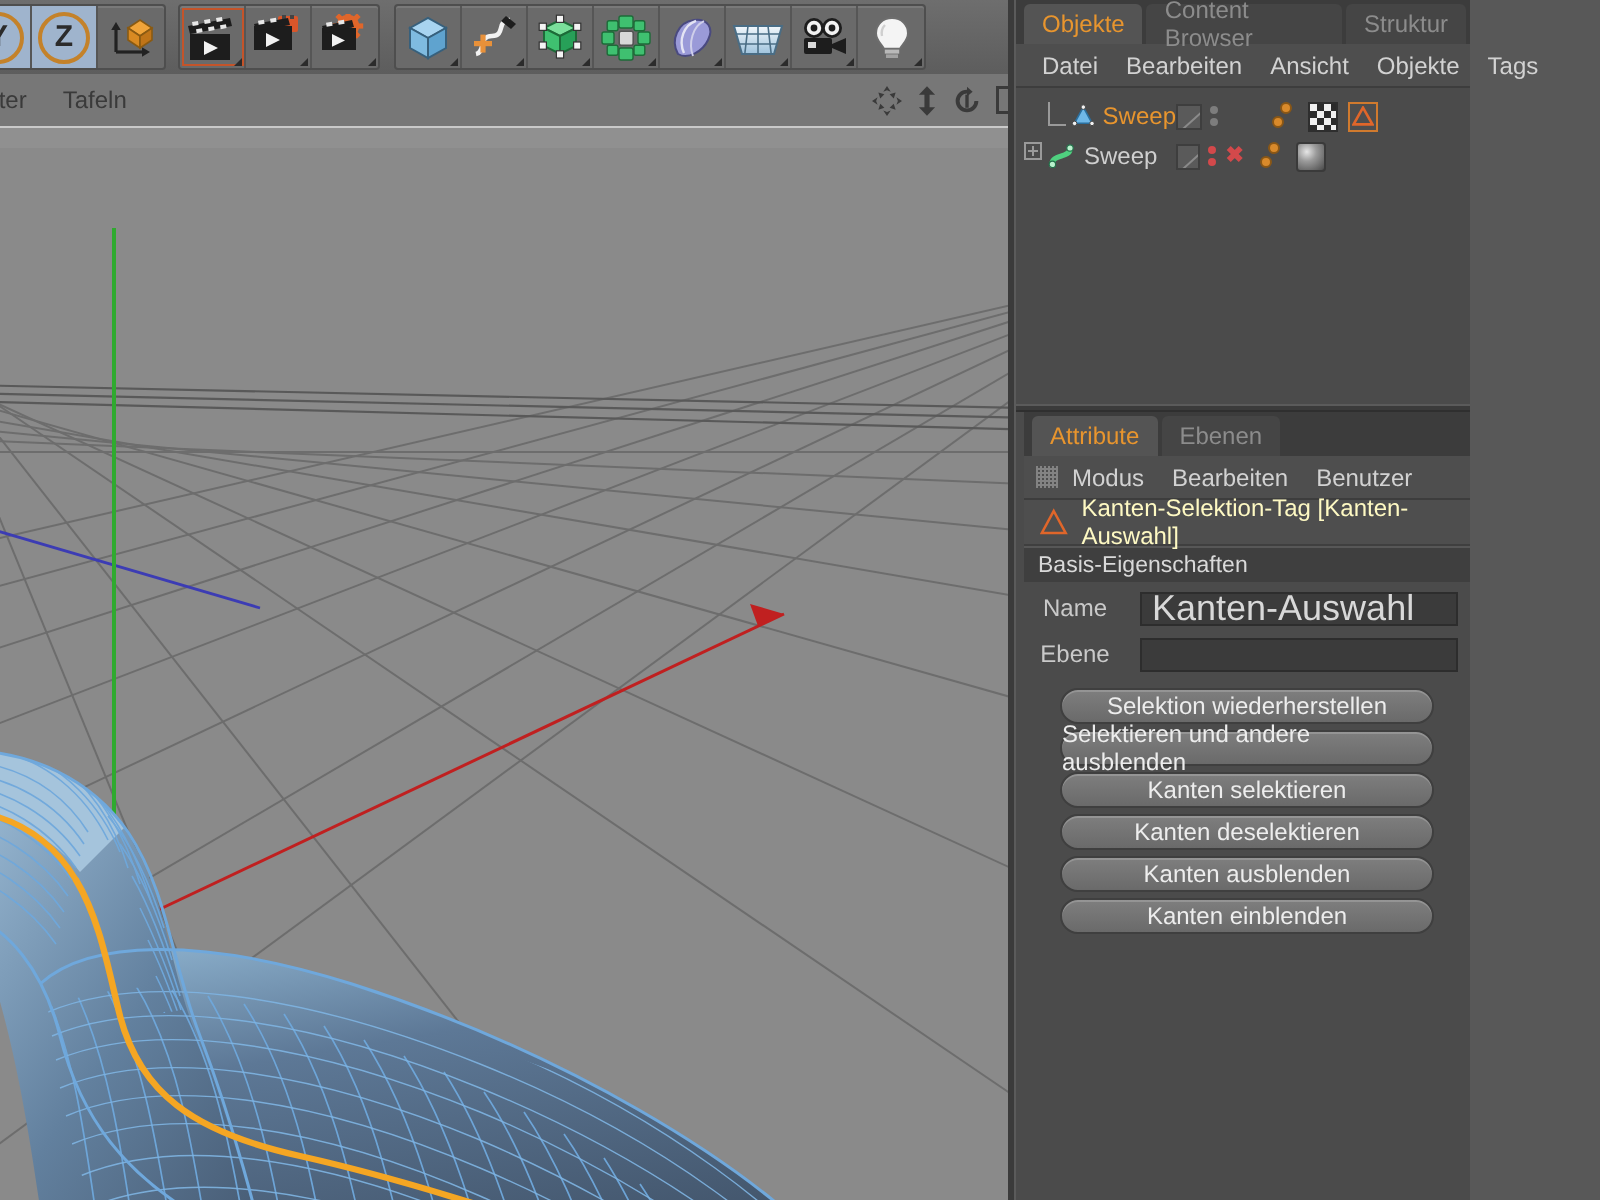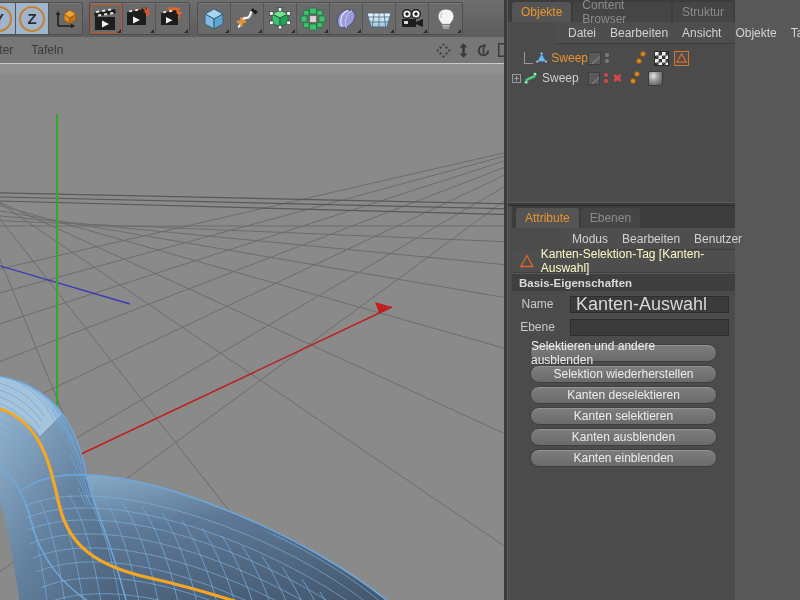--- a/index.html
+++ b/index.html
@@ -83,39 +83,38 @@
     border-radius: 3px 3px 0 0;
     margin-right: 2px;
   }
   .tab.sel { background: #545454; color: #e8952e; }
 
   .menurow {
     height: 22px; background: #4e4e4e;
     display: flex; align-items: center;
     padding-left: 4px;
     border-bottom: 1px solid #3d3d3d;
-    margin-left: 47px;
   }
   .grip {
     width: 11px; height: 11px; margin-right: 7px; margin-left: 2px;
     background-image:
       repeating-linear-gradient(0deg, #8d8d8d 0 1px, transparent 1px 2px),
       repeating-linear-gradient(90deg, #8d8d8d 0 1px, transparent 1px 2px);
     background-size: 2px 2px;
     opacity: .85;
   }
   .menuitem { font-size: 12px; color: #d2d2d2; margin-right: 14px; }
 
   .objpanel { position: relative; height: 154px; background: #4b4b4b; }
   .objrow {
     position: relative; height: 20px;
     display: flex; align-items: center;
     padding-left: 4px;
   }
-  .tree-wrap { display: flex; align-items: center; width: 76px; }
+  .tree-wrap { display: flex; width: 76px; }
   .tw-plus {
     width: 9px; height: 9px; margin-right: 3px;
     border: 1px solid #9a9a9a; position: relative; flex: 0 0 auto;
   }
   .tw-plus:before, .tw-plus:after {
     content: ""; position: absolute; background: #9a9a9a;
   }
   .tw-plus:before { left: 1px; right: 1px; top: 3px; height: 1px; }
   .tw-plus:after  { top: 1px; bottom: 1px; left: 3px; width: 1px; }
   .tw-spacer { width: 12px; flex: 0 0 auto; }
@@ -182,21 +181,21 @@
     padding-left: 8px; background: #4e4e4e;
     border-bottom: 1px solid #3f3f3f;
   }
   .attr-title .tri-ico { margin-right: 7px; }
   .attr-title span { font-size: 12px; color: #fef9c3; }
   .section {
     height: 18px; background: #3f3f3f;
     display: flex; align-items: center; padding-left: 7px;
     border-top: 1px solid #575757;
   }
-  .section span { font-size: 11.5px; font-weight: bold; color: #d9d9d9; }
+  .section span { font-size: 11.5px; font-weight: normal; color: #d9d9d9; }
   .field { height: 20px; display: flex; align-items: center; margin-top: 3px; }
   .field-label {
     width: 58px; text-align: center; padding-right: 7px;
     font-size: 12px; color: #c9c9c9;
   }
   .field-input {
     flex: 1; height: 17px; margin-right: 6px;
     background: #3b3b3b; border: 1px solid #2d2d2d;
     display: flex; align-items: center; padding: 0 5px;
     font-size: 18px; color: #d8d8d8;
@@ -722,22 +721,22 @@
       <div class="field">
         <div class="field-label">Name</div>
         <div class="field-input">Kanten-Auswahl</div>
       </div>
       <div class="field">
         <div class="field-label">Ebene</div>
         <div class="field-input"></div>
       </div>
 
       <div class="btnstack">
+        <div class="cbtn">Selektion wiederherstellen</div>
         <div class="cbtn">Selektieren und andere ausblenden</div>
-        <div class="cbtn">Selektion wiederherstellen</div>
+        <div class="cbtn">Kanten selektieren</div>
         <div class="cbtn">Kanten deselektieren</div>
-        <div class="cbtn">Kanten selektieren</div>
         <div class="cbtn">Kanten ausblenden</div>
         <div class="cbtn">Kanten einblenden</div>
       </div>
     </div>
   </div>
 </div>
 
 </body></html>

